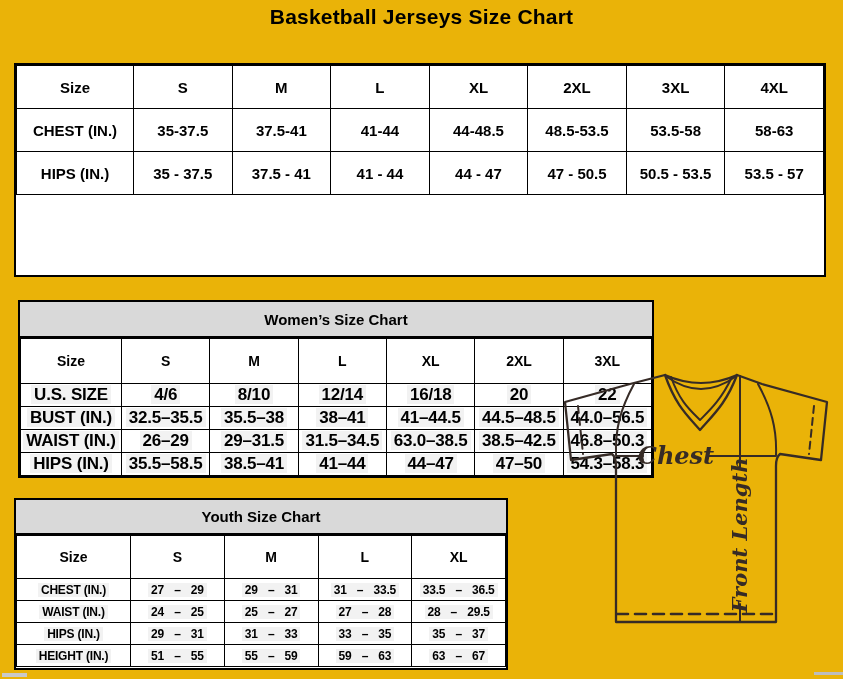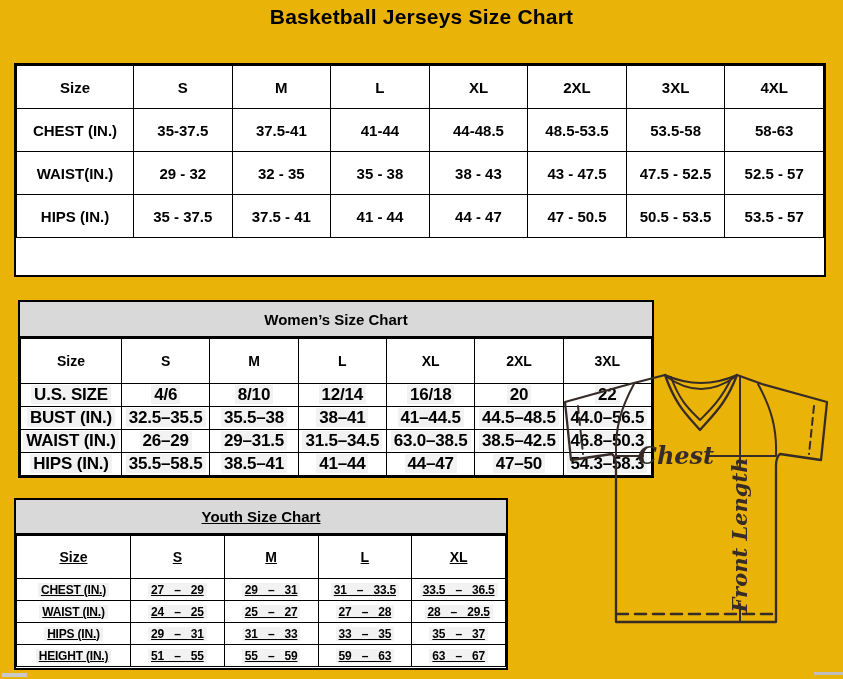--- a/index.html
+++ b/index.html
@@ -36,21 +36,21 @@
   
   .womens { left:18px; top:300px; width:636px; height:178px; }
   .womens .band { height:36px; }
   .womens col.label-col { width:101px; }
   .womens thead tr { height:45px; }
   .womens thead th { font-size:14px; }
   .womens tbody tr { height:23px; }
   .womens tbody th, .womens tbody td { font-size:17px; letter-spacing:-0.2px; }
 
   
-  .youth { left:14px; top:498px; width:494px; height:172px;text-decoration:underline; }
+  .youth { left:14px; top:498px; width:494px; height:172px; }
   .youth .band { height:35px; }
   .youth col.label-col { width:114px; }
   .youth thead tr { height:43px; }
   .youth thead th { font-size:14px; }
   .youth tbody tr { height:22px; }
   .youth tbody th, .youth tbody td { font-size:12px; letter-spacing:-0.2px; }
   .youth tbody td { word-spacing:7px; }
 
   .small-rows tbody .hl { background:#f2f2f2; padding:0 3px; }
 
@@ -103,30 +103,20 @@
             <th>CHEST (IN.)</th>
             <td>35-37.5</td>
             <td>37.5-41</td>
             <td>41-44</td>
             <td>44-48.5</td>
             <td>48.5-53.5</td>
             <td>53.5-58</td>
             <td>58-63</td>
           </tr>
           <tr>
-            <th>WAIST(IN.)</th>
-            <td>29 - 32</td>
-            <td>32 - 35</td>
-            <td>35 - 38</td>
-            <td>38 - 43</td>
-            <td>43 - 47.5</td>
-            <td>47.5 - 52.5</td>
-            <td>52.5 - 57</td>
-          </tr>
-          <tr>
             <th>HIPS (IN.)</th>
             <td>35 - 37.5</td>
             <td>37.5 - 41</td>
             <td>41 - 44</td>
             <td>44 - 47</td>
             <td>47 - 50.5</td>
             <td>50.5 - 53.5</td>
             <td>53.5 - 57</td>
           </tr>
         </tbody>

